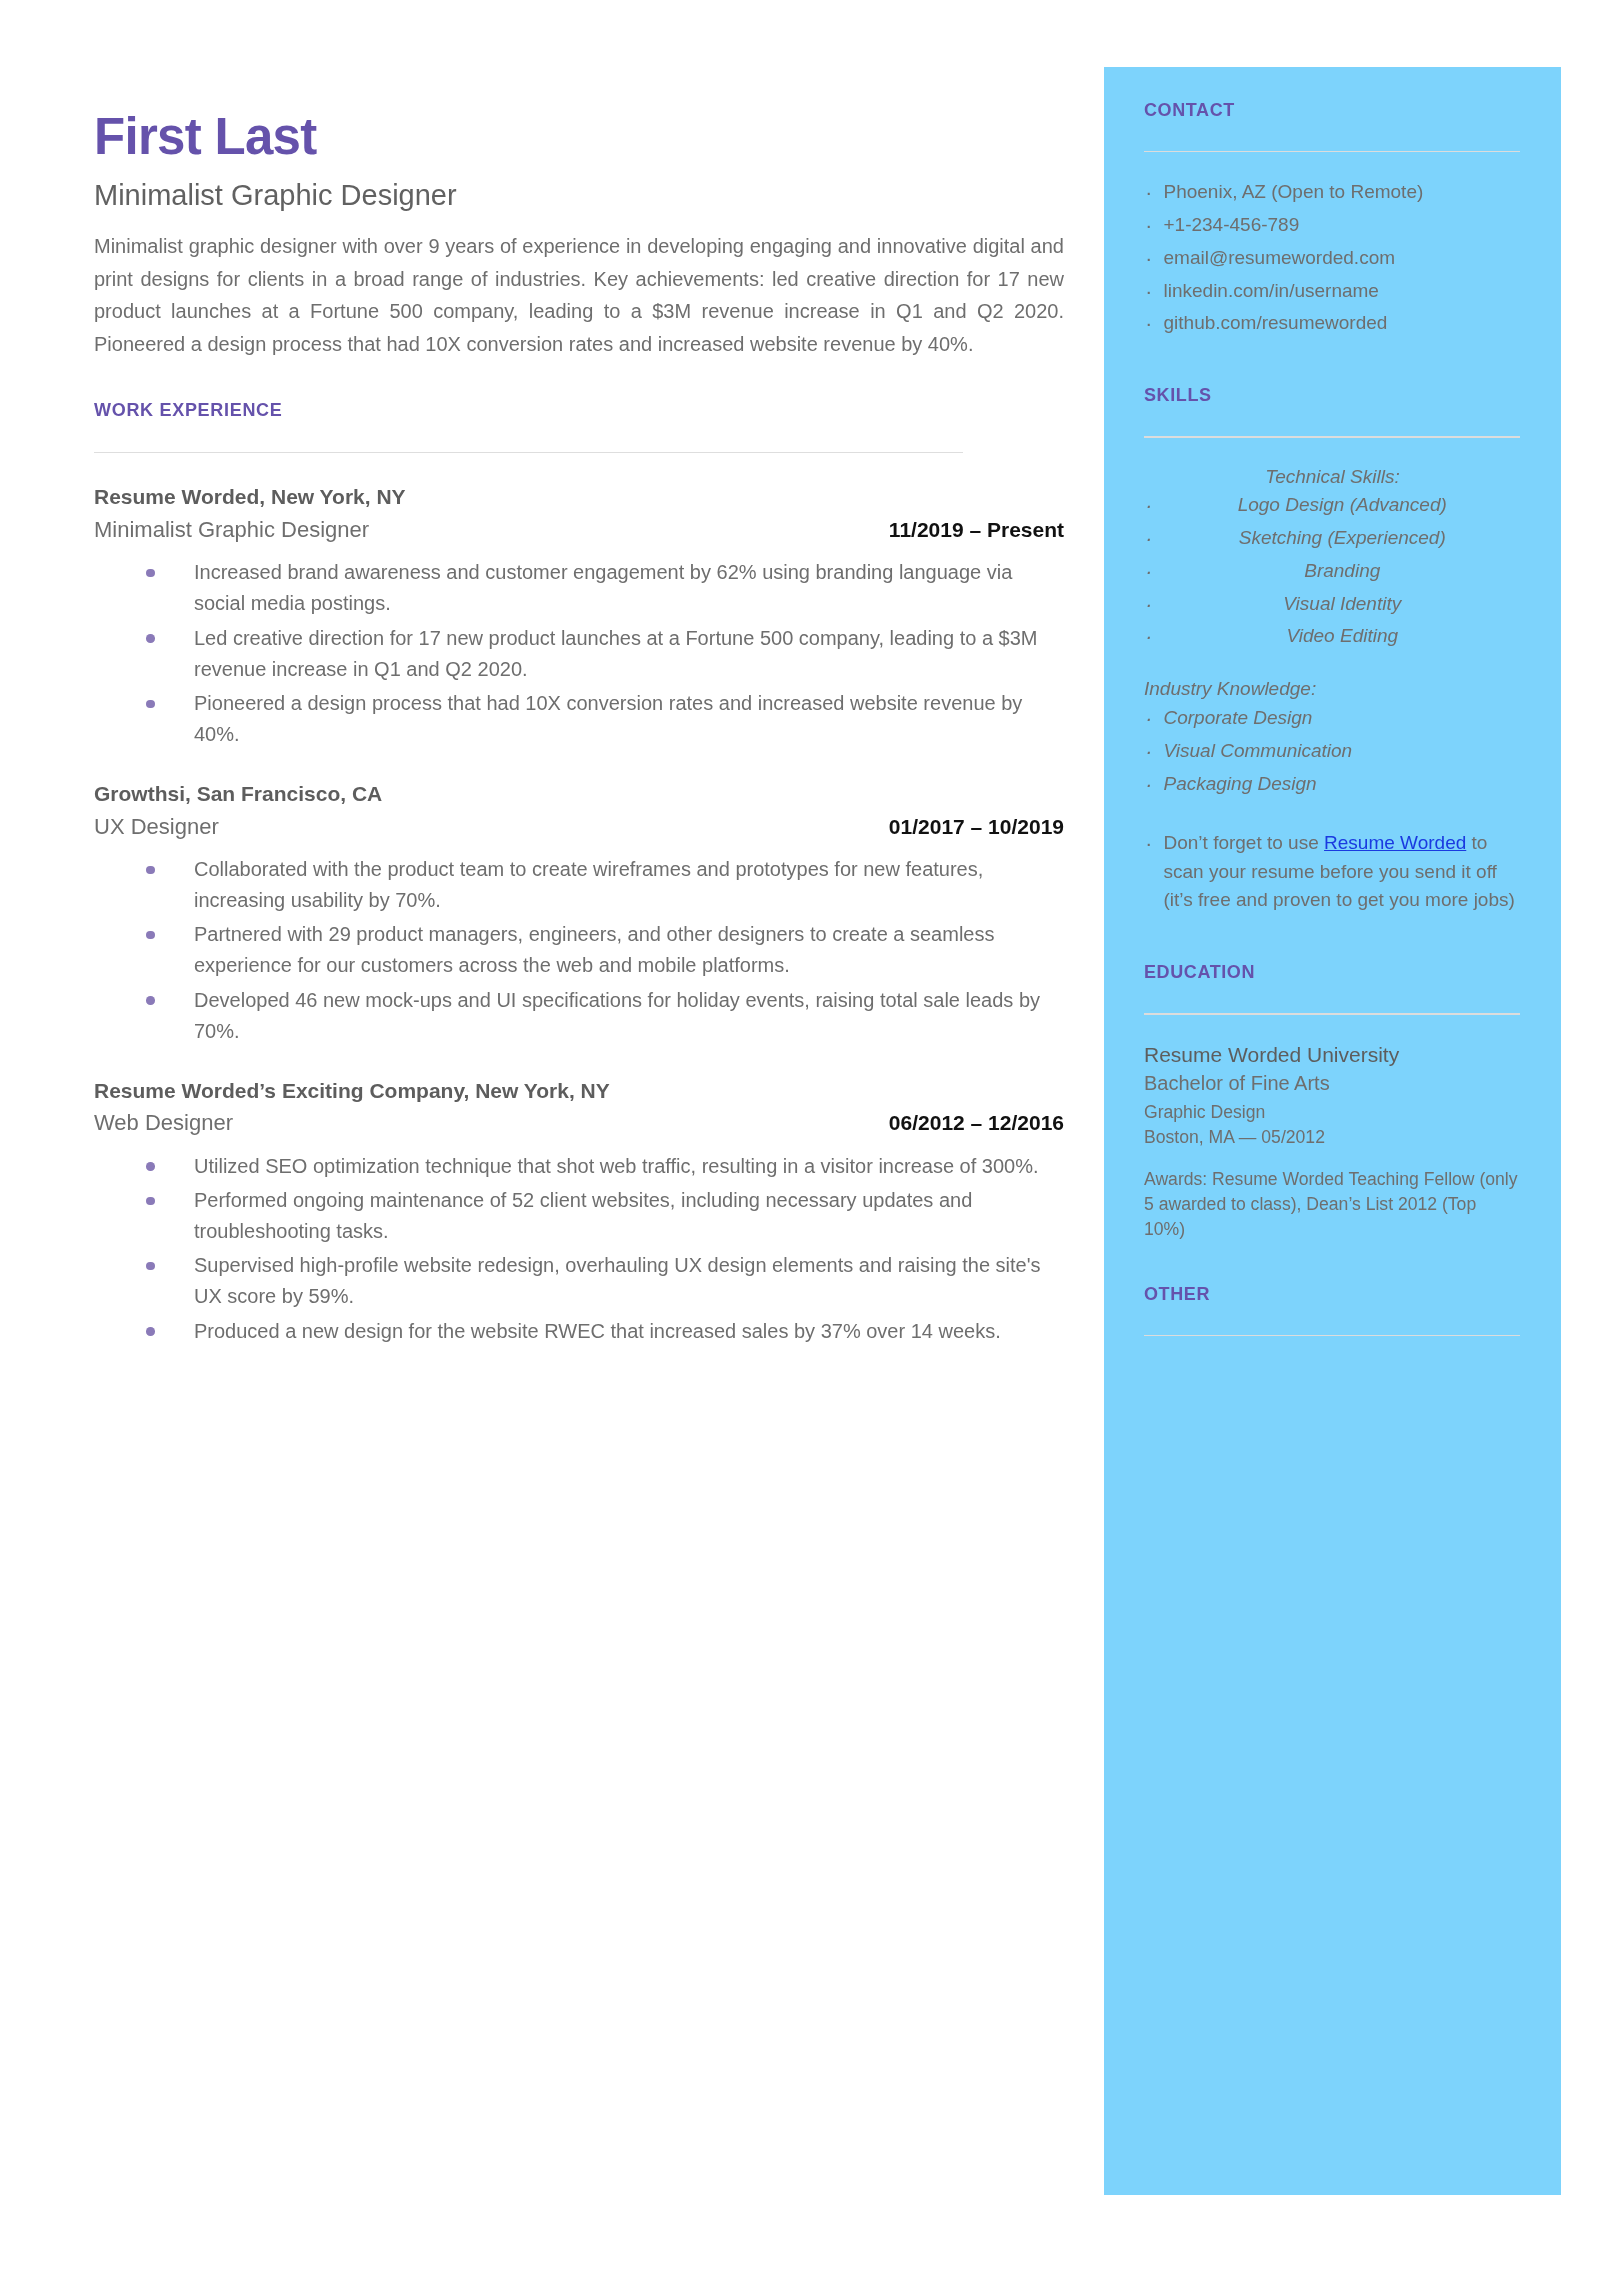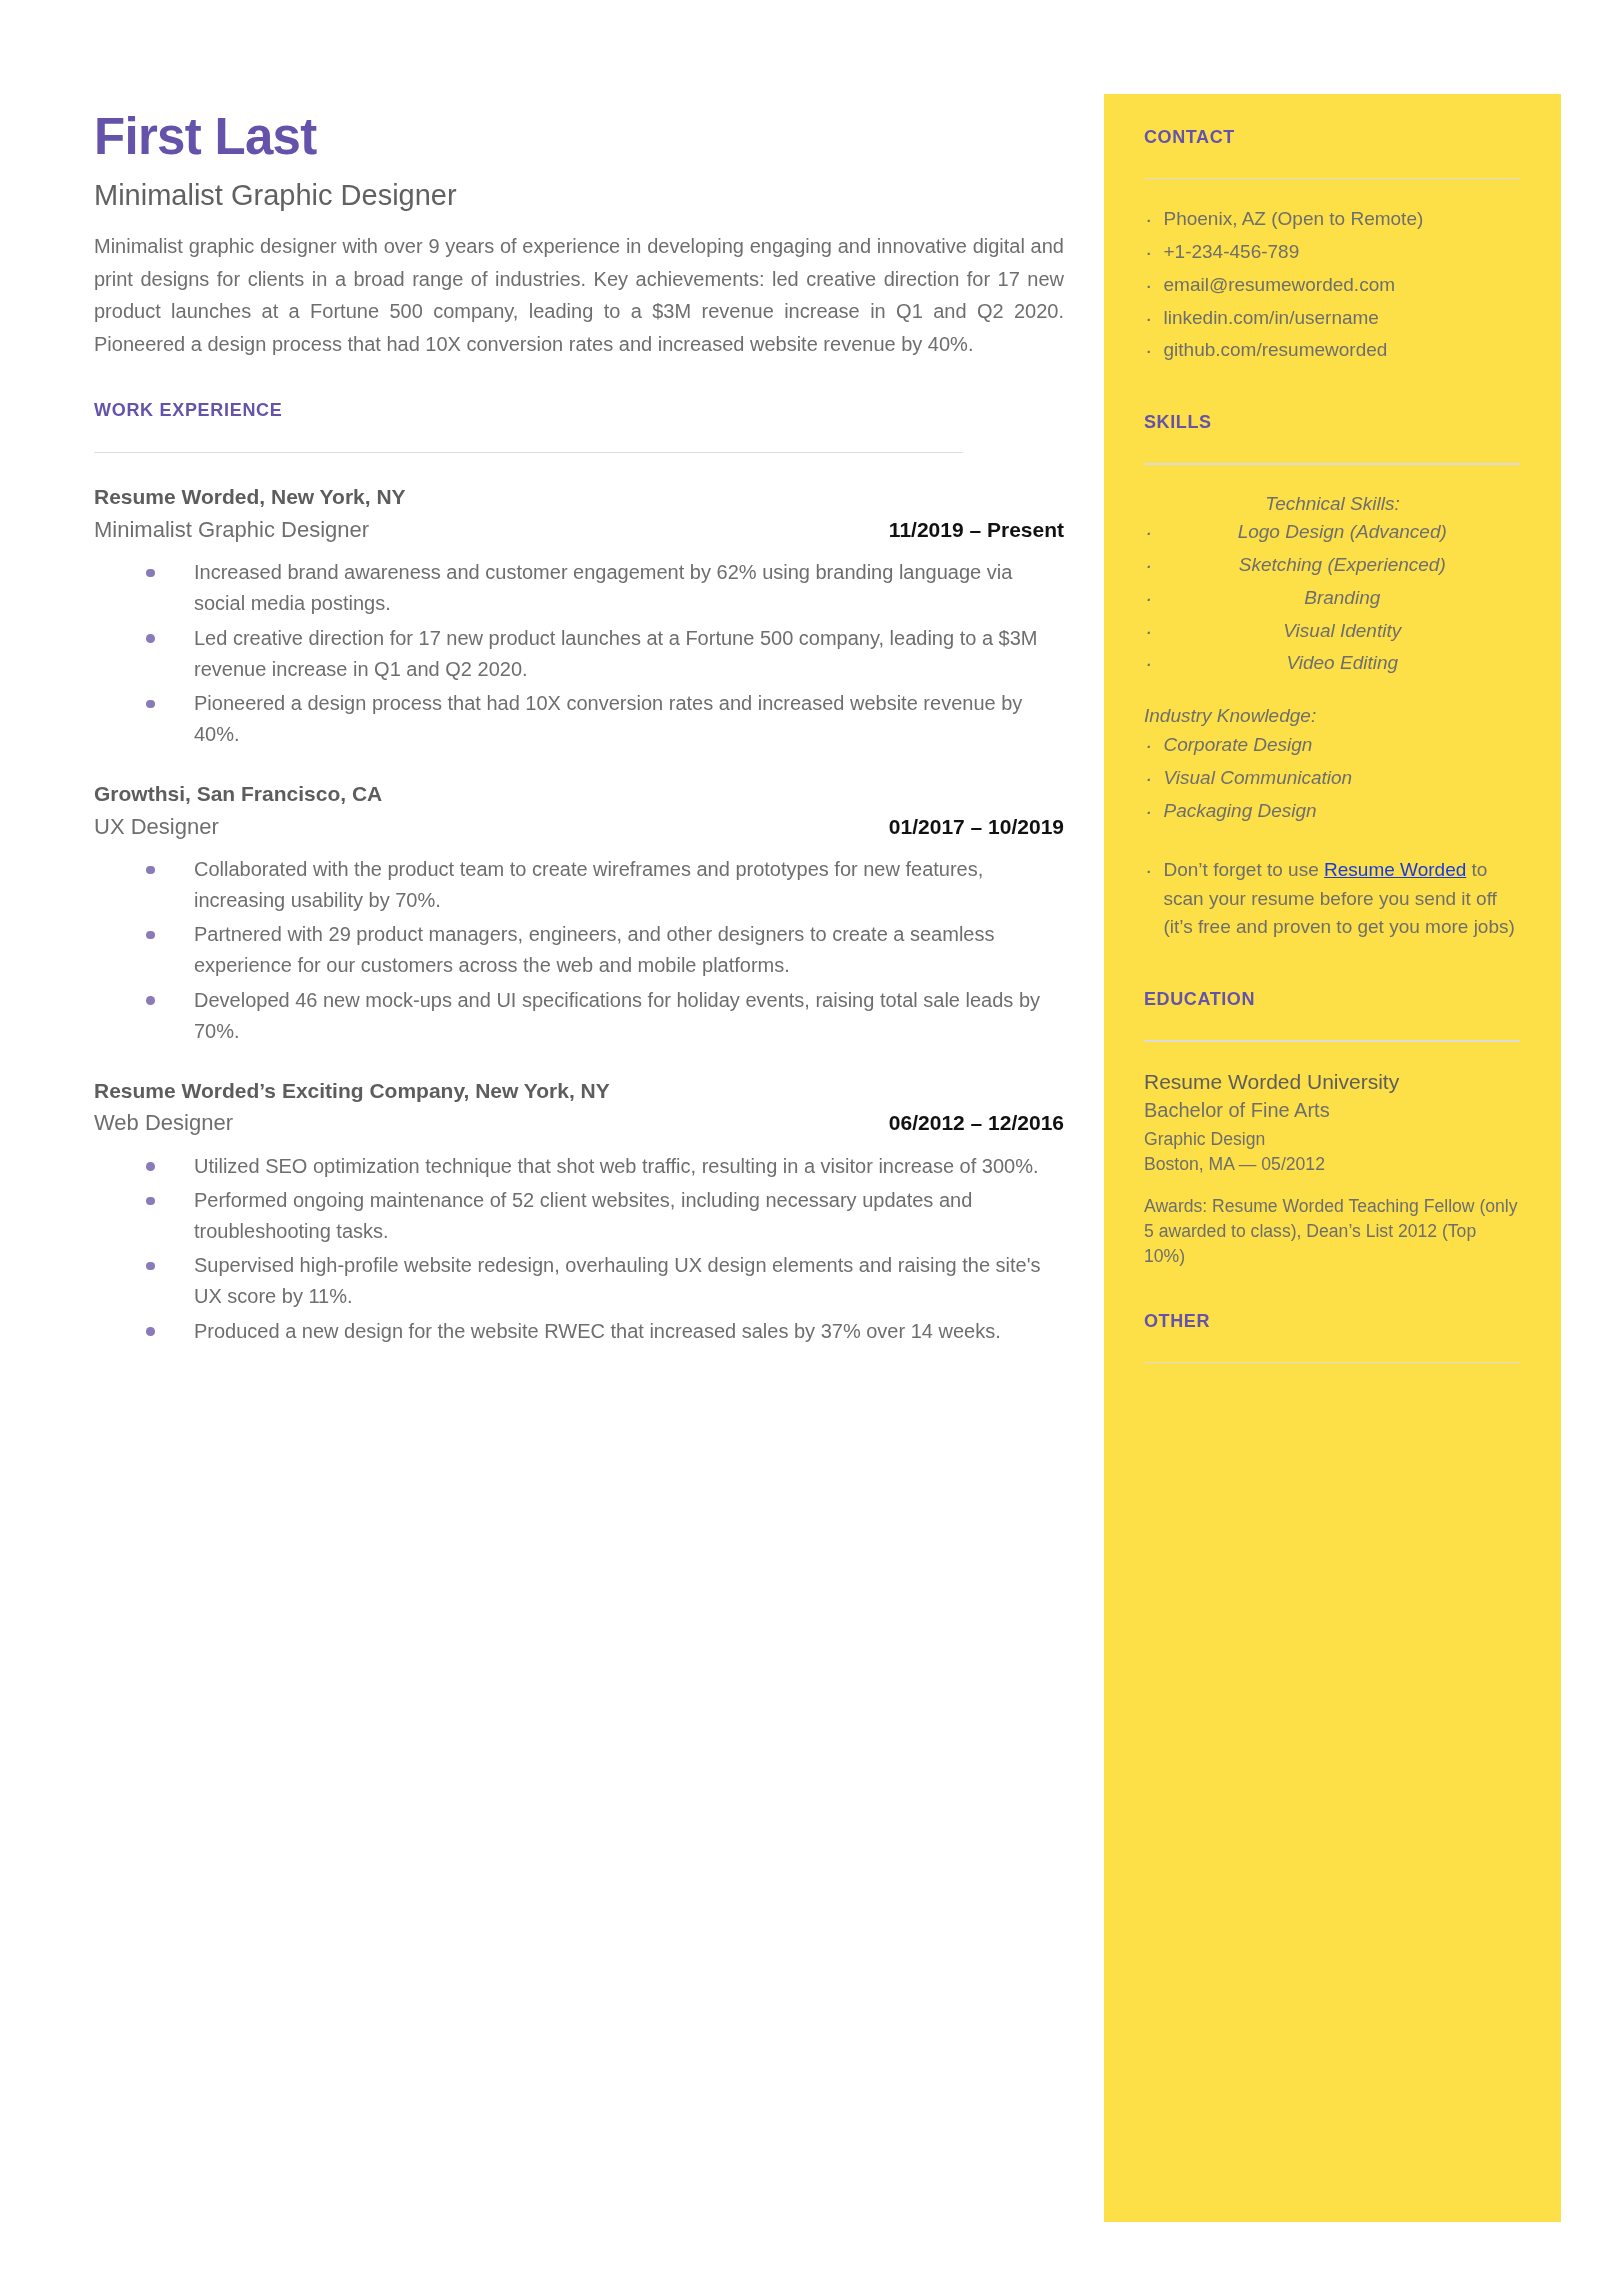--- a/index.html
+++ b/index.html
@@ -21,24 +21,24 @@
     position: relative;
     width: 1617px;
     height: 2284px;
     background: #ffffff;
   }
 
   
   .sidebar {
     position: absolute;
     left: 1104px;
-    top: 94px;
+    top: 67px;
     width: 457px;
     height: 2128px;
-    background: #fde047;
+    background: #7dd3fc;
     padding: 33px 40px 0 40px;
   }
 
   
   .main {
     position: absolute;
     left: 94px;
     top: 77px;
     width: 970px;
   }
@@ -304,21 +304,21 @@
 
     <div class="job">
       <div class="company">Resume Worded’s Exciting Company, New York, NY</div>
       <div class="role-row">
         <div class="role">Web Designer</div>
         <div class="dates">06/2012 – 12/2016</div>
       </div>
       <ul class="bullets">
         <li>Utilized SEO optimization technique that shot web traffic, resulting in a visitor increase of 300%.</li>
         <li>Performed ongoing maintenance of 52 client websites, including necessary updates and troubleshooting tasks.</li>
-        <li>Supervised high-profile website redesign, overhauling UX design elements and raising the site's UX score by 11%.</li>
+        <li>Supervised high-profile website redesign, overhauling UX design elements and raising the site's UX score by 59%.</li>
         <li>Produced a new design for the website RWEC that increased sales by 37% over 14 weeks.</li>
       </ul>
     </div>
 
   </div>
 
   <div class="sidebar">
 
     <div class="side-heading">CONTACT</div>
     <div class="side-rule"></div>

